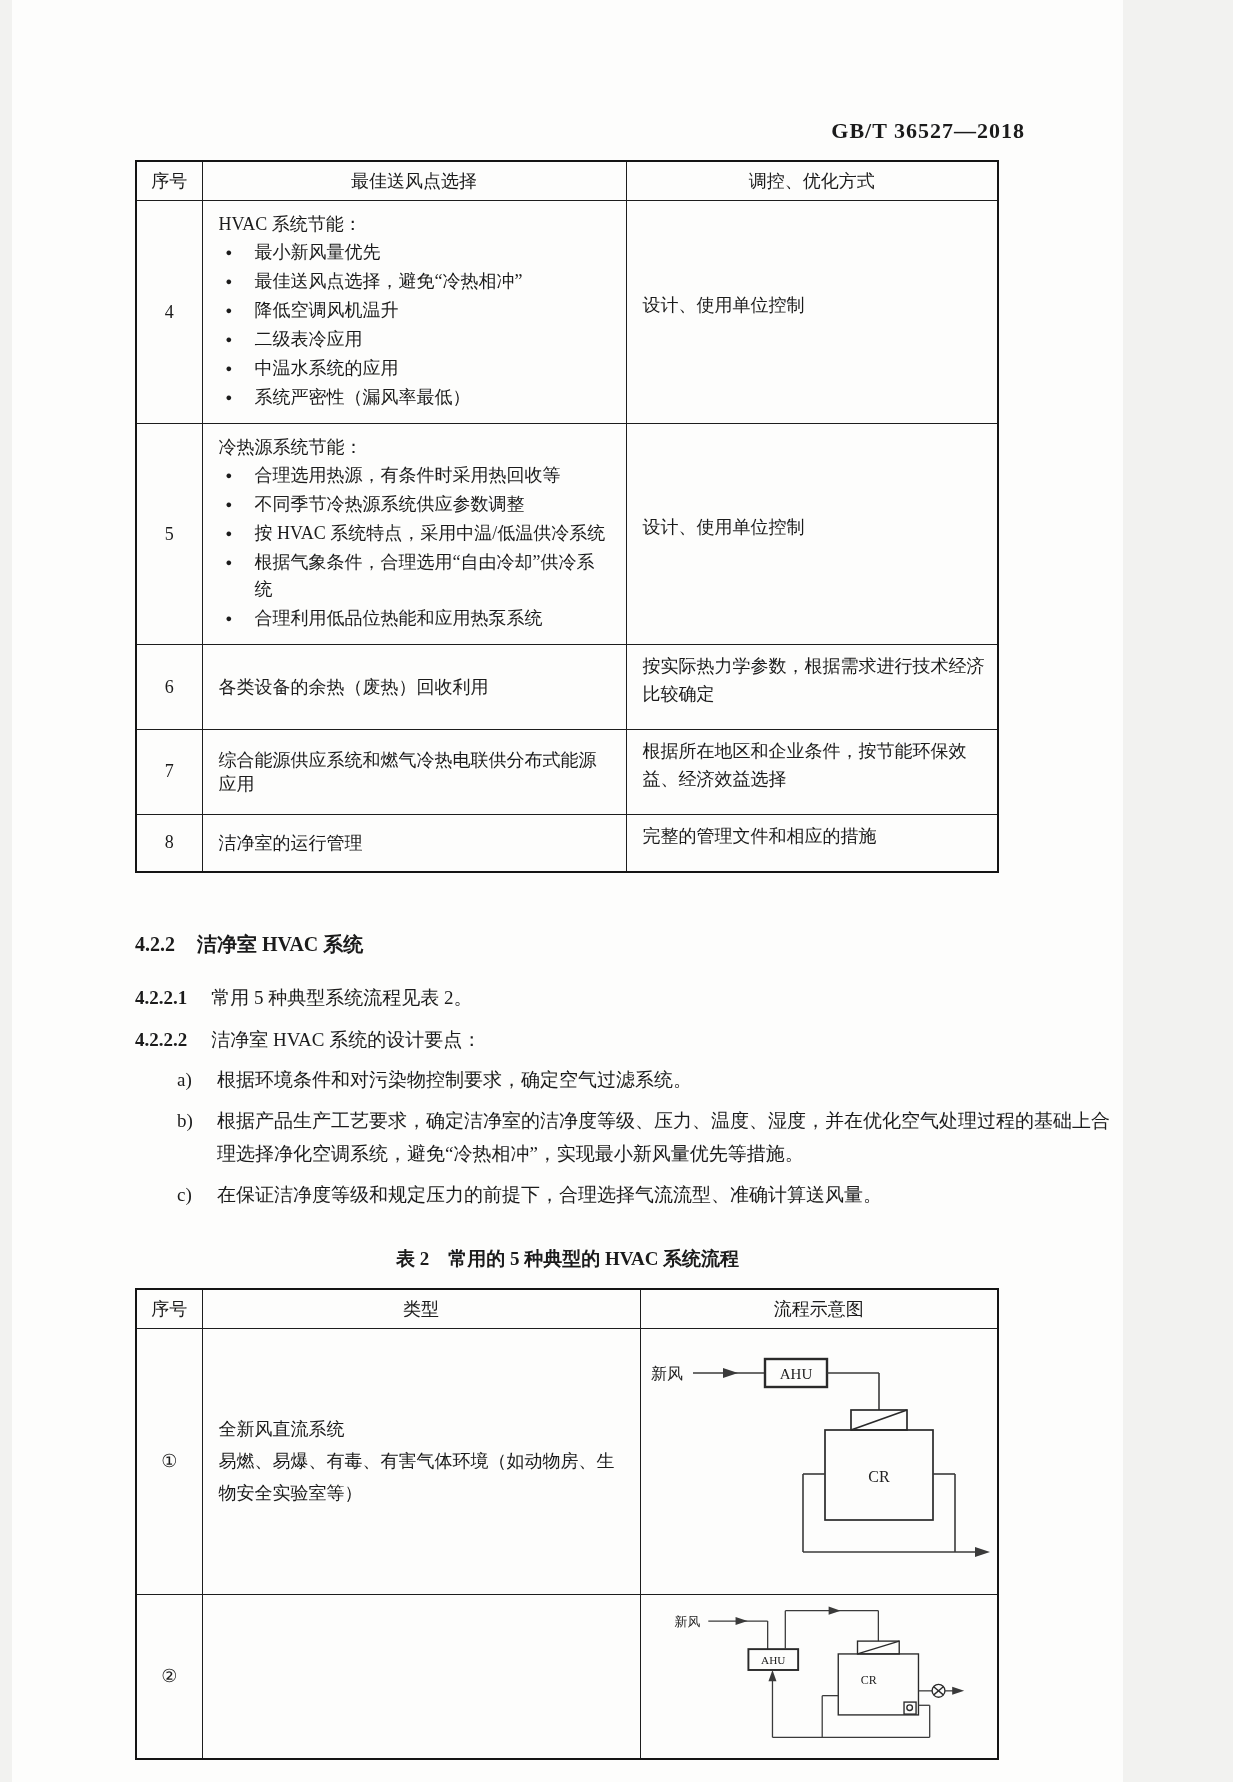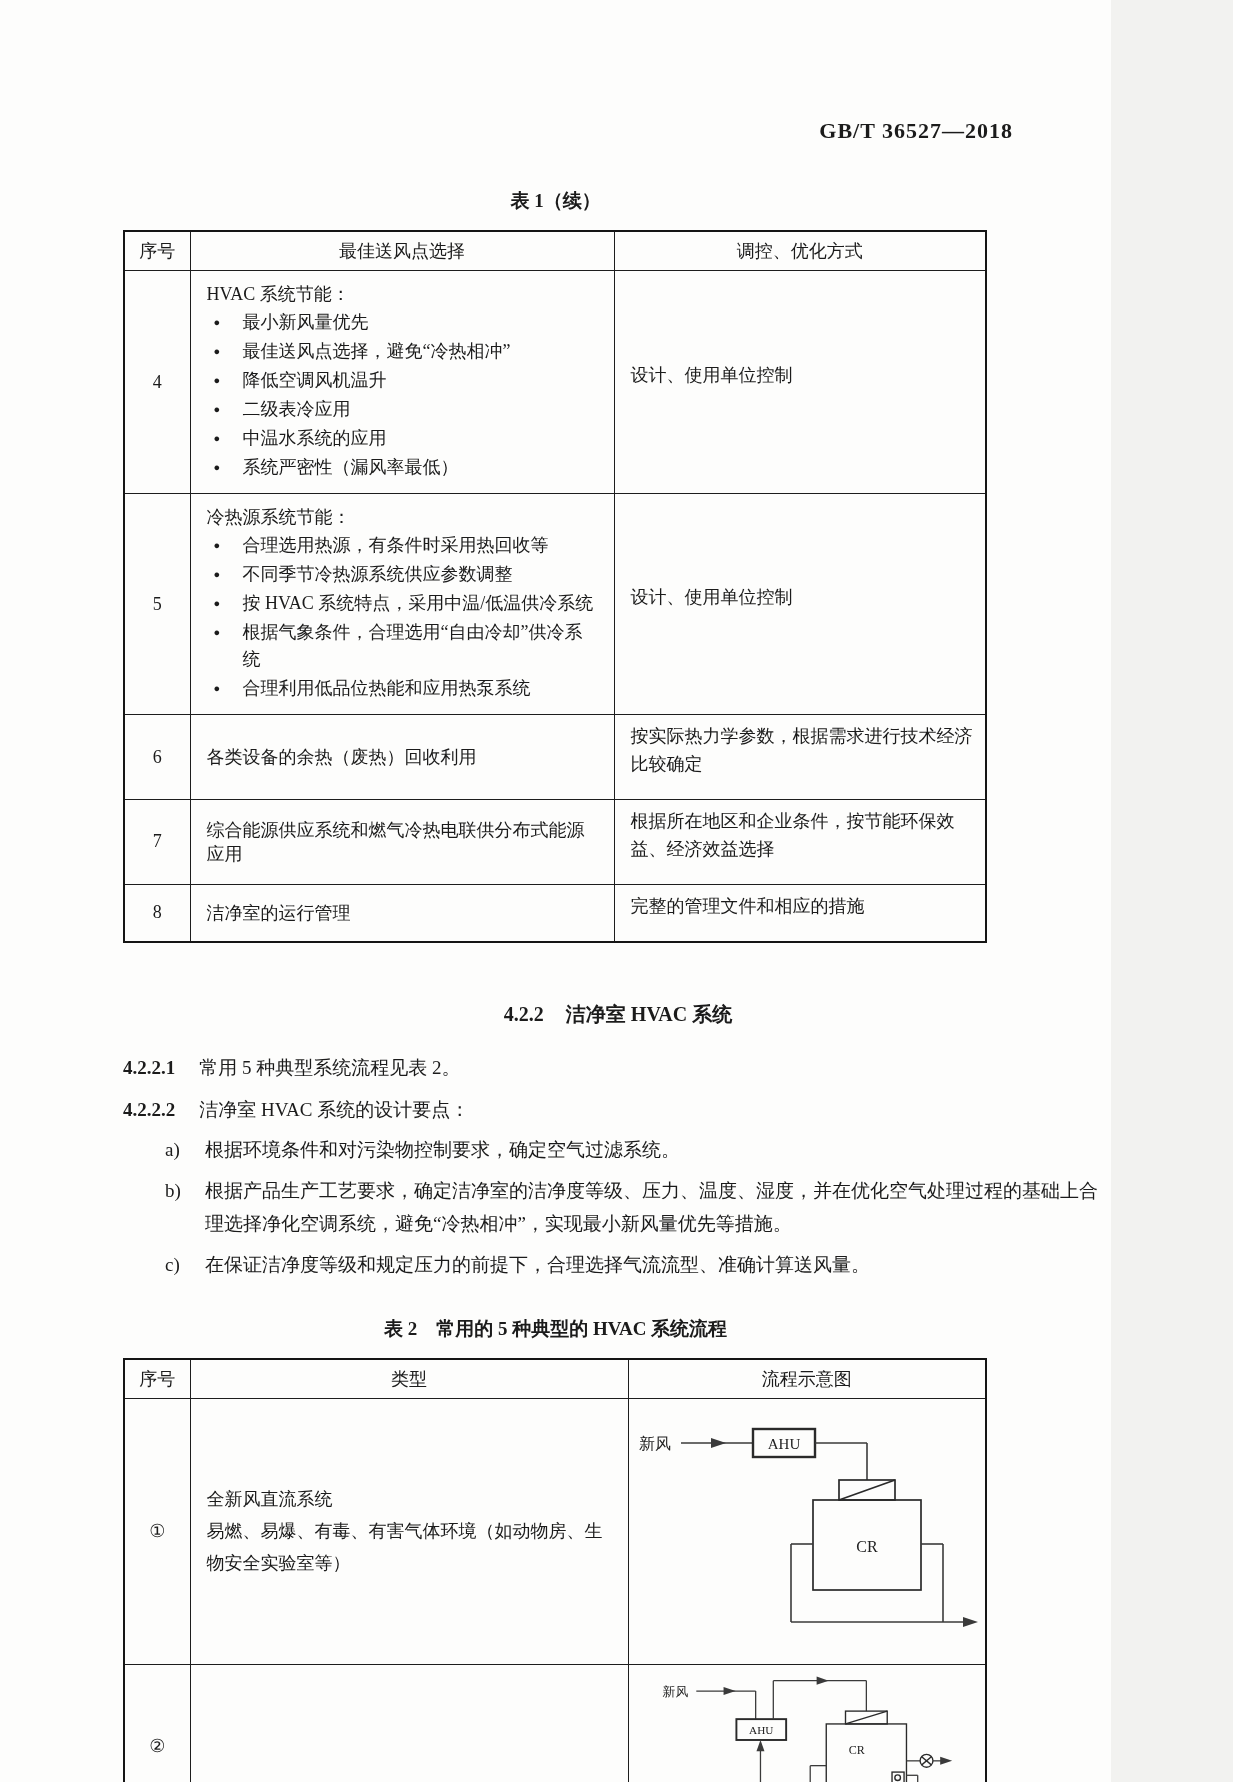--- a/index.html
+++ b/index.html
@@ -1,21 +1,21 @@
 <!DOCTYPE html>
 <html><head>
 <meta charset="utf-8">
 <style>
   html,body{margin:0;padding:0;}
   body{
     width:1233px;height:1782px;background:#f2f2f0;
     font-family:"Liberation Serif", serif;color:#1b1b1b;
   }
   .page{
-    position:relative;width:1111px;height:1782px;background:#fdfdfc;overflow:hidden;
+    position:relative;width:1111px;height:1782px;background:#fdfdfc;overflow:hidden;margin-left:12px;
   }
   .doc-code{
     text-align:right;padding:118px 98px 0 0;
     font-size:22px;font-weight:bold;letter-spacing:1px;
   }
   .tbl-caption{
     text-align:center;font-weight:bold;font-size:19px;margin-top:44px;
   }
   table{
     border-collapse:collapse;table-layout:fixed;
@@ -37,21 +37,21 @@
   ul.bullets li::before{
     content:"●";font-size:11px;position:absolute;left:7px;top:5px;
   }
   tr.footnote-row td{
     border:1.6px solid #1d1d1d;border-bottom:3px solid #111;
     padding:12px 14px 16px 40px;font-size:17px;line-height:1.9;
   }
   .footnote-line sup{font-size:12px;margin-right:10px;}
   
   .section-block{margin:58px 0 0 123px;width:990px;}
-  .sec-heading{font-weight:bold;font-size:20px;text-align:center;}
+  .sec-heading{font-weight:bold;font-size:20px;}
   .sec-heading .sec-no{margin-right:22px;}
   .sec-para{display:flex;margin-top:26px;font-size:19px;line-height:1.5;}
   .sec-para .sec-no{font-weight:bold;margin-right:24px;white-space:nowrap;}
   .abc-list{margin-top:8px;}
   .abc-item{display:flex;margin:8px 0 8px 42px;font-size:19px;line-height:1.75;}
   .abc-item .abc-marker{width:40px;flex:none;}
   .abc-item .abc-text{flex:1;}
   
   .t2-type-cell{padding:10px 16px;line-height:1.8;vertical-align:middle;}
   .t2-diagram-cell{text-align:center;vertical-align:middle;padding:6px 2px;}
@@ -61,21 +61,20 @@
   svg .ah{fill:#3a3a3a;stroke:none;}
   svg text{fill:#222;font-family:"Liberation Serif",serif;}
 </style>
 </head>
 <body>
 
 <div class="page">
 
   <div class="doc-code">GB/T 36527—2018</div>
 
-  <div class="tbl-caption">表 1（续）</div>
 
   <table>
     <colgroup>
         <col style="width:66px">
         <col style="width:424px">
         <col style="width:372px">
       </colgroup>
     <thead>
       <tr>
         <th>序号</th>

